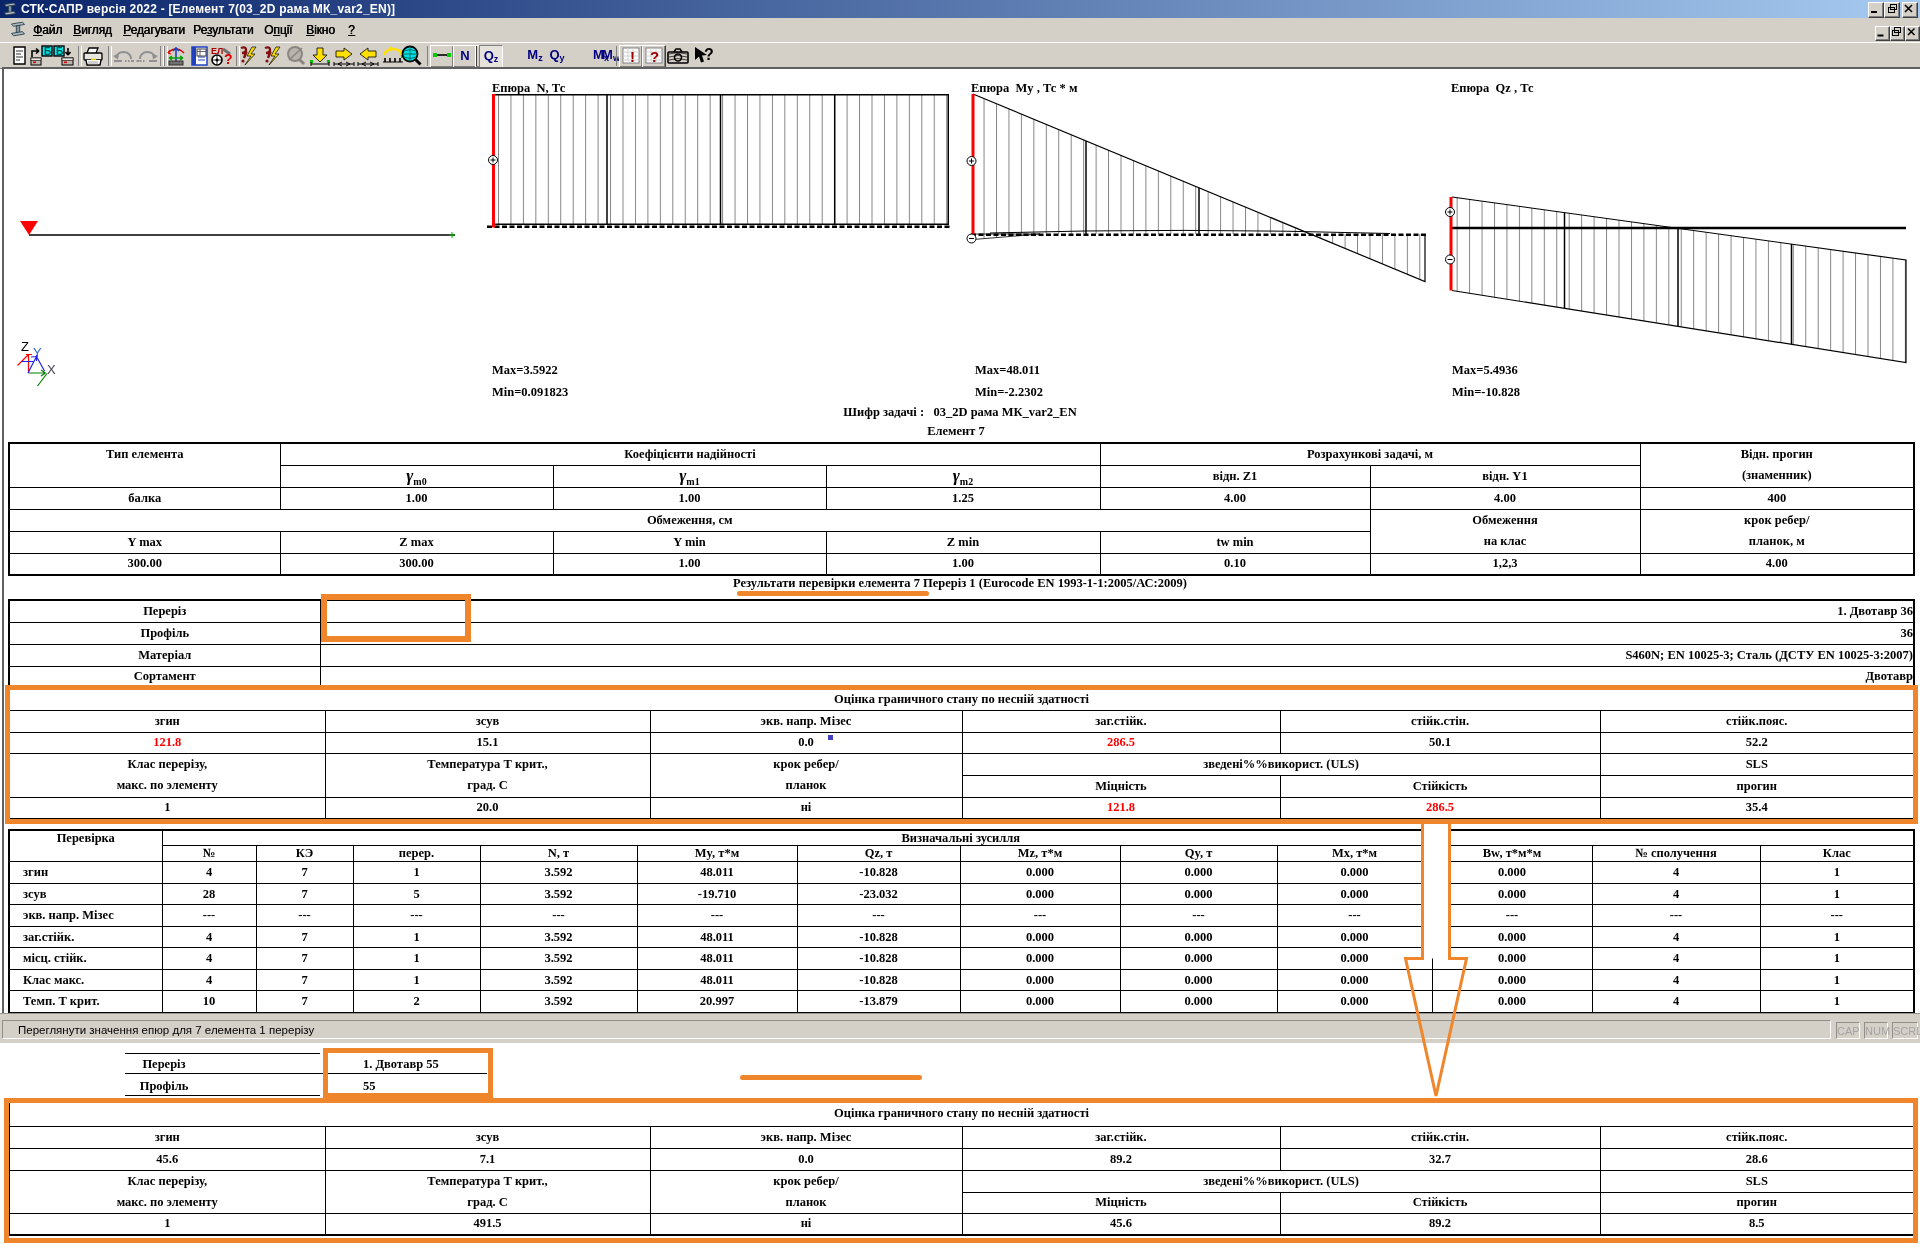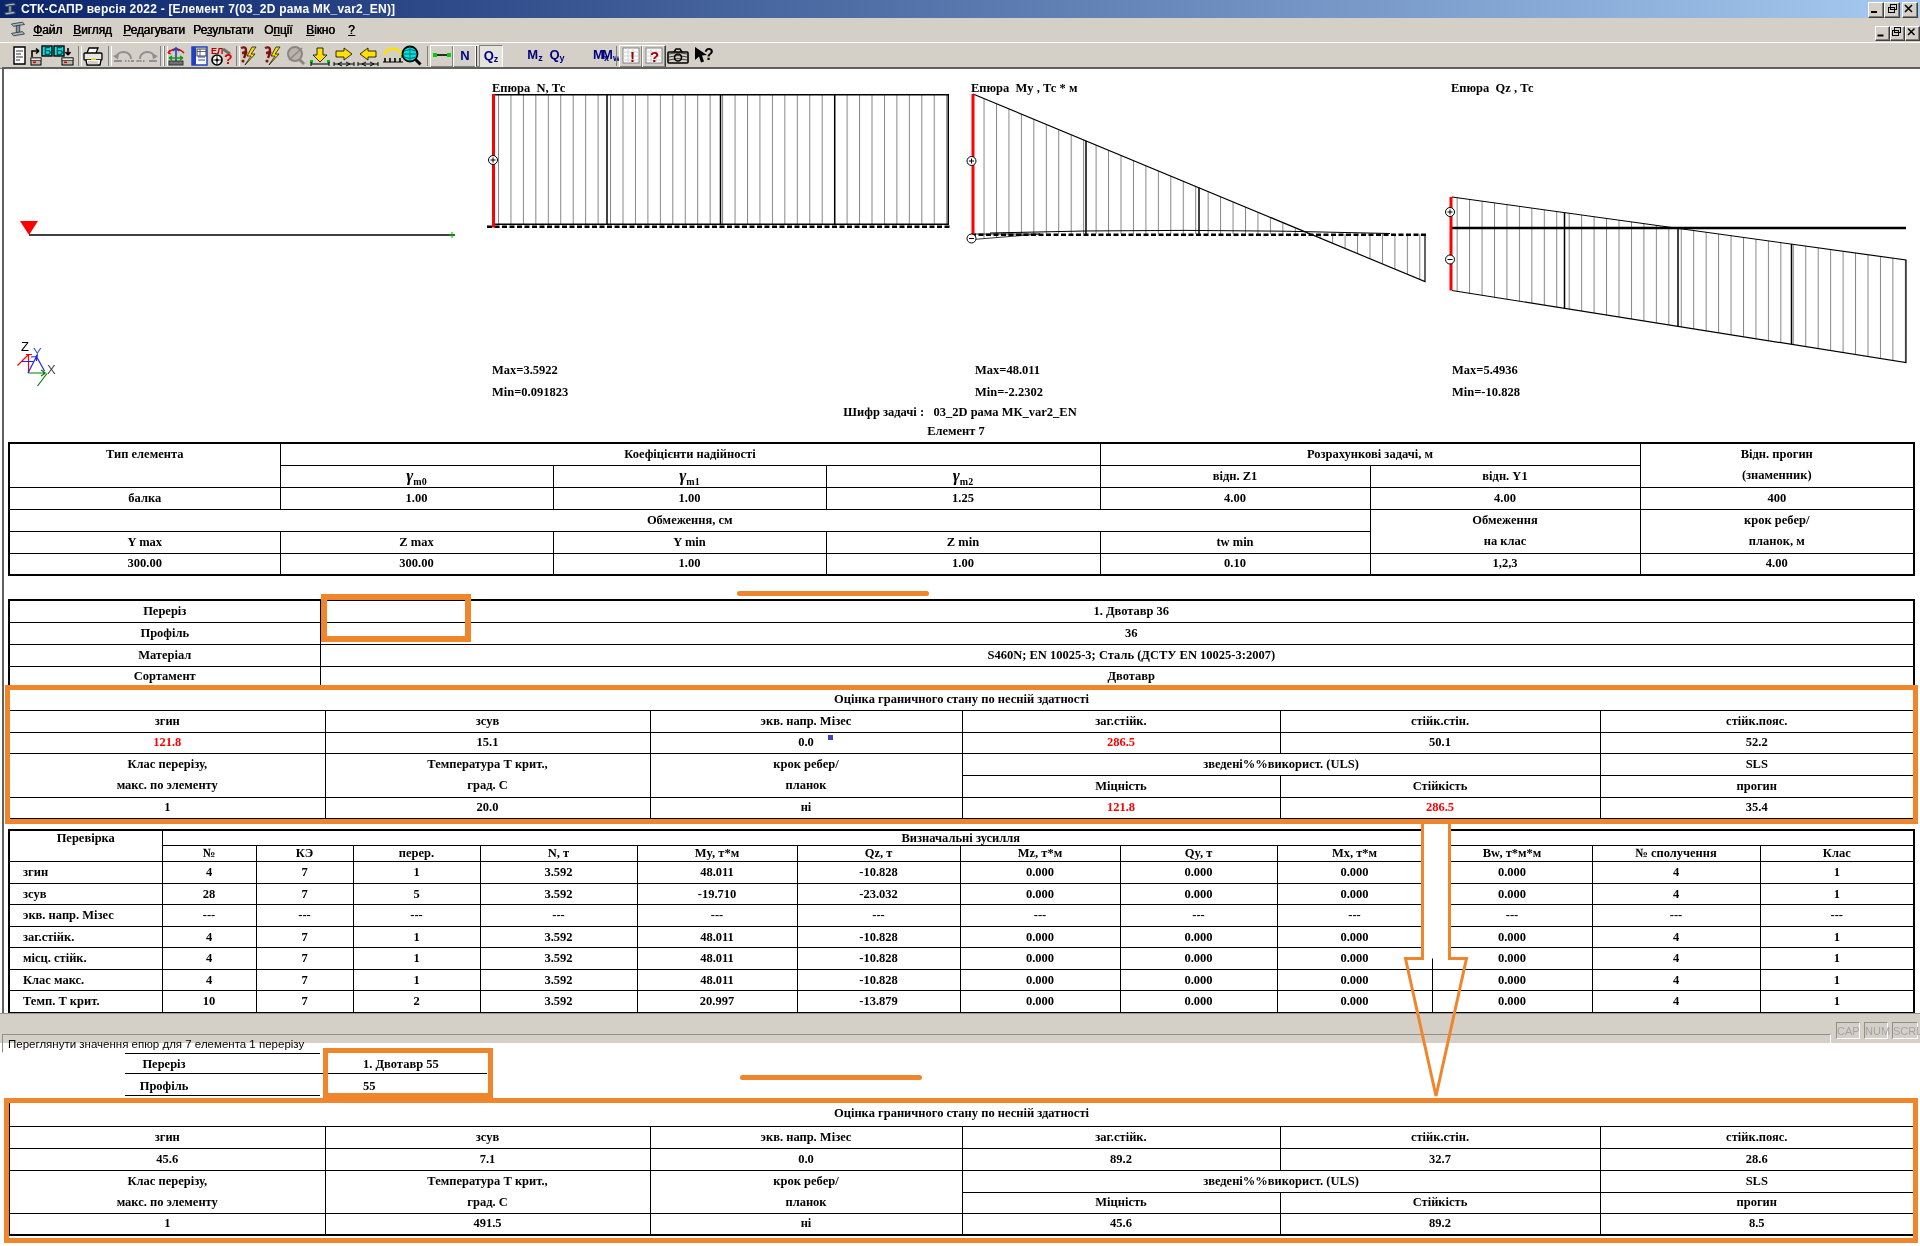--- a/index.html
+++ b/index.html
@@ -15,21 +15,21 @@
 .tico{position:absolute;top:2px;width:24px;height:22px}
 .tbtn{position:absolute;top:2px;width:22px;height:21px;border-top:1px solid #fff;border-left:1px solid #fff;border-right:1px solid #404040;border-bottom:1px solid #404040;box-shadow:inset -1px -1px 0 #808080;color:#000080;font-weight:bold;font-size:13px;text-align:center;line-height:20px;font-family:"Liberation Sans",sans-serif}
 .tbtn sub,.tflat sub{font-size:9px;vertical-align:-2px}
 .tflat{position:absolute;top:2px;width:22px;height:21px;color:#000080;font-weight:bold;font-size:13px;text-align:center;line-height:20px}
 .tbtn.dn{background:#e6e3dc;border-top:1px solid #808080;border-left:1px solid #808080;border-right:1px solid #fff;border-bottom:1px solid #fff;box-shadow:none}
 #docborder{position:absolute;left:2px;top:67px;width:1917px;height:946px;border-left:2px solid #606060;border-top:2px solid #606060;pointer-events:none}
 table.doc{border-collapse:collapse;table-layout:fixed;position:absolute}
 table.doc td{padding:0;margin:0;text-align:center;vertical-align:middle;font-family:"Liberation Serif",serif;font-weight:bold;font-size:12.5px;color:#000;border:1px solid #000;white-space:nowrap;overflow:hidden}
 table.doc{border:2px solid #000}
 table.doc td.red{color:#f00}
-table.doc td.lft{text-align:center;padding-left:29px}
+table.doc td.lft{text-align:right;padding-left:29px}
 table.doc td.lbl{text-align:left;padding-left:13px}
 
 
 #statusbar{position:absolute;left:0;top:1013px;width:1920px;height:29px;background:#d4d0c8;border-top:1px solid #9a968e}
 .spanel{position:absolute;height:17px;border-top:1px solid #928f88;border-left:1px solid #928f88;border-right:1px solid #fff;border-bottom:1px solid #fff;font-size:12px;color:#000;box-sizing:border-box}
 
 .obox{position:absolute;border:5px solid #f0862b}
 .obar{position:absolute;background:#f0862b;border-radius:3px}
 
 .serif{font-family:"Liberation Serif",serif;font-weight:bold;font-size:12.5px;color:#000;position:absolute;white-space:nowrap}
@@ -375,20 +375,21 @@
           <td>300.00</td>
           <td>1.00</td>
           <td>1.00</td>
           <td>0.10</td>
           <td>1,2,3</td>
           <td>4.00</td>
         </tr>
 </tbody>
     </table>
 
+<div class="serif" style="left:0;top:576px;width:1920px;text-align:center">Результати перевірки елемента 7 Переріз 1 (Eurocode EN 1993-1-1:2005/АС:2009)</div>
 
 <table class="doc" style="left:8px;top:599px;width:1905px">
  <colgroup>
         <col style="width:311px">
         <col style="width:1594px">
       </colgroup>
  <tbody>
         <tr style="height:22px">
           <td>Переріз</td>
           <td class="lft">1. Двотавр 36</td>
@@ -598,21 +599,21 @@
           <td>0.000</td>
           <td>0.000</td>
           <td>0.000</td>
           <td>4</td>
           <td>1</td>
         </tr>
 </tbody>
     </table>
 
 <div id="statusbar">
- <div class="spanel" style="left:2px;top:20px;width:1829px;height:19px;padding-left:5px;line-height:18px;font-size:11.5px">Переглянути значення епюр для 7 елемента 1 перерізу</div>
+ <div class="spanel" style="left:2px;top:6px;width:1829px;height:19px;padding-left:15px;line-height:18px;font-size:11.5px">Переглянути значення епюр для 7 елемента 1 перерізу</div>
  <div class="spanel" style="left:1836px;top:8px;width:24px;height:17px;color:#a4a4a4;text-align:center;line-height:17px;font-size:11px">CAP</div>
  <div class="spanel" style="left:1864px;top:8px;width:24px;height:17px;color:#a4a4a4;text-align:center;line-height:17px;font-size:11px">NUM</div>
  <div class="spanel" style="left:1892px;top:8px;width:26px;height:17px;color:#a4a4a4;text-align:center;line-height:17px;font-size:11px">SCRL</div>
 </div>
 
 <div class="bline" style="left:125px;top:1053px;width:195px"></div>
 <div class="bline" style="left:125px;top:1073px;width:362px"></div>
 <div class="bline" style="left:125px;top:1095px;width:195px"></div>
 <div class="serif" style="left:8px;top:1057px;width:312px;text-align:center">Переріз</div>
 <div class="serif" style="left:8px;top:1079px;width:312px;text-align:center">Профіль</div>

